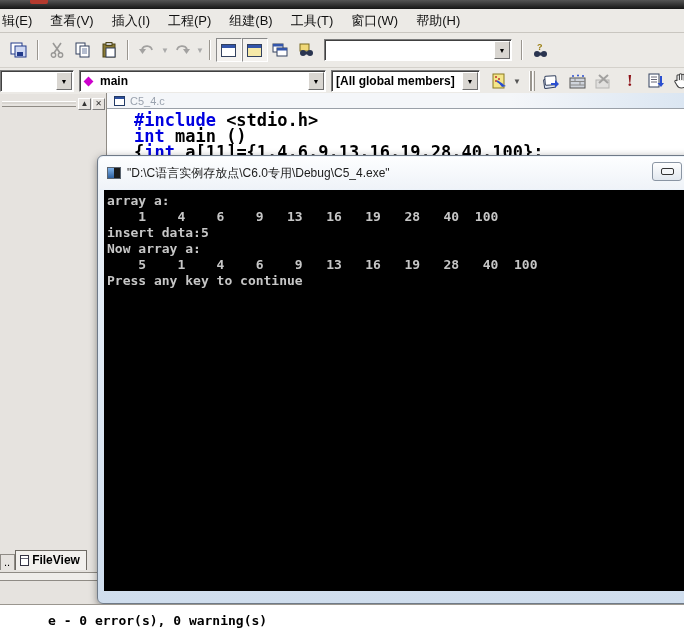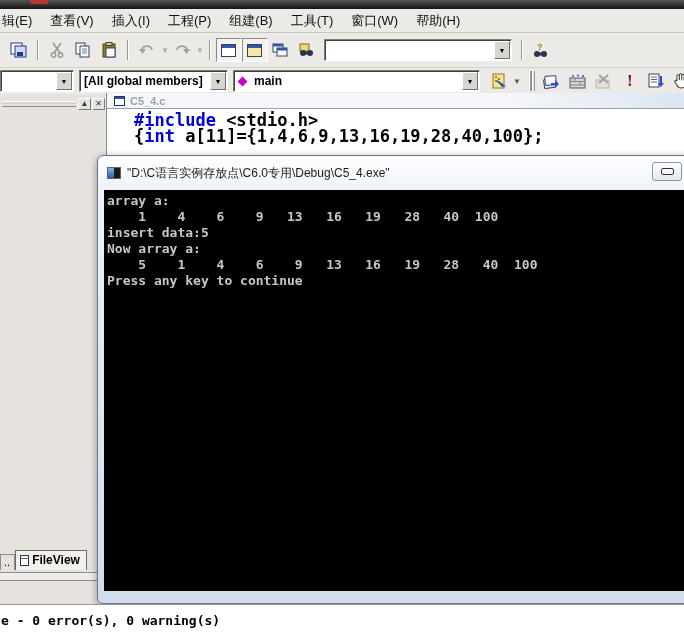--- a/index.html
+++ b/index.html
@@ -64,21 +64,21 @@
     box-shadow:inset 0 2px 0 #fff, inset 0 3px 0 #667; }
   .ws-hscroll { position:absolute; left:0; top:477px; width:106px; height:9px; background:#efedea;
     border-top:1px solid #8f8b85; border-bottom:1px solid #8f8b85; }
 
   
   .editor { position:absolute; left:106px; top:93px; width:578px; height:467px; background:#fff; border-left:1px solid #8f8b85; }
   .editor-title { height:16px; background:linear-gradient(90deg,#f4f6f9 0 70%, #dbe6f2); border-bottom:1px solid #9aa0a8;
     display:flex; align-items:center; overflow:hidden; }
   .editor-title .mini-icon { width:11px; height:10px; border:1px solid #223a66; background:#fff; margin:0 5px 0 7px;
     box-shadow:inset 0 2px 0 #2d4f9e; }
-  .editor-title .etext { font-size:11px; color:#9aa2ae; font-weight:bold; }
+  .editor-title .etext { font-size:11px; color:#9aa2ae; font-weight:normal; }
   .code { font-family:"DejaVu Sans Mono", monospace; font-size:17px; font-weight:bold; color:#000;
     padding:3px 0 0 27px; white-space:pre; line-height:16px; }
   .kw { color:#0000e0; }
 
   
   .console { position:absolute; left:97px; top:155px; width:600px; height:449px;
     background:linear-gradient(#eef4fa,#cfdded); border:1px solid #6f7a88; border-radius:6px;
     box-shadow:1px 3px 9px rgba(0,0,0,.5); }
   .console-titlebar { height:32px; margin:1px 1px 0 1px; border-radius:5px 5px 0 0;
     background:linear-gradient(#fdfeff,#eff3f8); display:flex; align-items:center; }
@@ -87,21 +87,21 @@
     background:linear-gradient(#7fb2e8,#2d5f9e); }
   .console-title { font-size:12px; color:#1c1c1c; white-space:nowrap; overflow:hidden; }
   .min-btn { position:absolute; right:14px; top:6px; width:30px; height:19px; border:1px solid #8a95a3; border-radius:3px;
     background:linear-gradient(#fefefe,#e2e8ef); display:flex; align-items:center; justify-content:center; }
   .min-btn .restore-glyph { width:13px; height:7px; border:1px solid #333; border-radius:2px; background:#f4f6f8; }
   .console-client { position:absolute; left:6px; top:34px; right:6px; bottom:12px; background:#000;
     font-family:"DejaVu Sans Mono", monospace; font-size:13px; font-weight:bold; color:#c6c6c6;
     line-height:16px; white-space:pre; padding:3px 0 0 3px; overflow:hidden; }
 
   
-  .output { position:absolute; left:0; top:604px; width:684px; height:33px; background:#fff; border-top:1px solid #9a968f; }
+  .output { position:absolute; left:0; top:604px; width:684px; height:33px; background:#fff; border-top:1px solid #9a968f;padding-left:47px; }
   .output .otext { font-family:"DejaVu Sans Mono", monospace; font-size:13px; font-weight:bold; color:#000;
     padding:8px 0 0 1px; white-space:pre; }
 </style>
 </head>
 <body>
 
 <div id="stage">
 
   <div class="title-sliver">
     <div class="red-frag"></div>
@@ -202,27 +202,27 @@
         <rect x="6.5" y="10.5" width="4" height="3" fill="#2a3550"></rect>
       </svg>
     </div>
   </div>
 
   <div class="toolbar2">
     <div class="combo" style="width:74px;">
       <div class="cval"></div>
       <div class="cbtn">▼</div>
     </div>
-    <div class="combo" style="width:149px; margin-left:5px;">
-      <div class="cval">[All global members]</div>
-      <div class="cbtn">▼</div>
-    </div>
     <div class="combo" style="width:247px; margin-left:5px;">
       <div class="diamond"></div>
       <div class="cval">main</div>
+      <div class="cbtn">▼</div>
+    </div>
+    <div class="combo" style="width:149px; margin-left:5px;">
+      <div class="cval">[All global members]</div>
       <div class="cbtn">▼</div>
     </div>
     <div class="tbtn" style="margin-left:6px;">
       <svg class="ic" width="17" height="17" viewBox="0 0 17 17">
         <rect x="2" y="1" width="11" height="14" fill="#f4e68a" stroke="#8a7a20"></rect>
         <circle cx="5" cy="4" r="1" fill="#c03030"></circle>
           <circle cx="8" cy="6" r="1" fill="#c03030"></circle>
           <circle cx="5" cy="8" r="1" fill="#c03030"></circle>
         <path d="M7 9 L15 13 L11 14 Z" fill="#2b4fd0"></path>
         <line x1="6" y1="8" x2="12" y2="12" stroke="#2b4fd0" stroke-width="2"></line>
@@ -291,21 +291,21 @@
       </div>
     </div>
     <div class="ws-hscroll"></div>
   </div>
 
   <div class="editor">
     <div class="editor-title">
       <div class="mini-icon"></div>
       <span class="etext">C5_4.c</span>
     </div>
-    <div class="code"><div><span class="kw">#include</span><span> &lt;stdio.h&gt;</span></div><div><span>{</span><span class="kw">int</span><span> a[11]={1,4,6,9,13,16,19,28,40,100};</span></div></div>
+    <div class="code"><div><span class="kw">#include</span><span> &lt;stdio.h&gt;</span></div><div><span class="kw">int</span><span> main ()</span></div><div><span>{</span><span class="kw">int</span><span> a[11]={1,4,6,9,13,16,19,28,40,100};</span></div></div>
   </div>
 
   <div class="console">
     <div class="console-titlebar">
       <div class="console-icon"></div>
       <div class="console-title">"D:\C语言实例存放点\C6.0专用\Debug\C5_4.exe"</div>
     </div>
     <div class="min-btn">
       <div class="restore-glyph"></div>
     </div>

